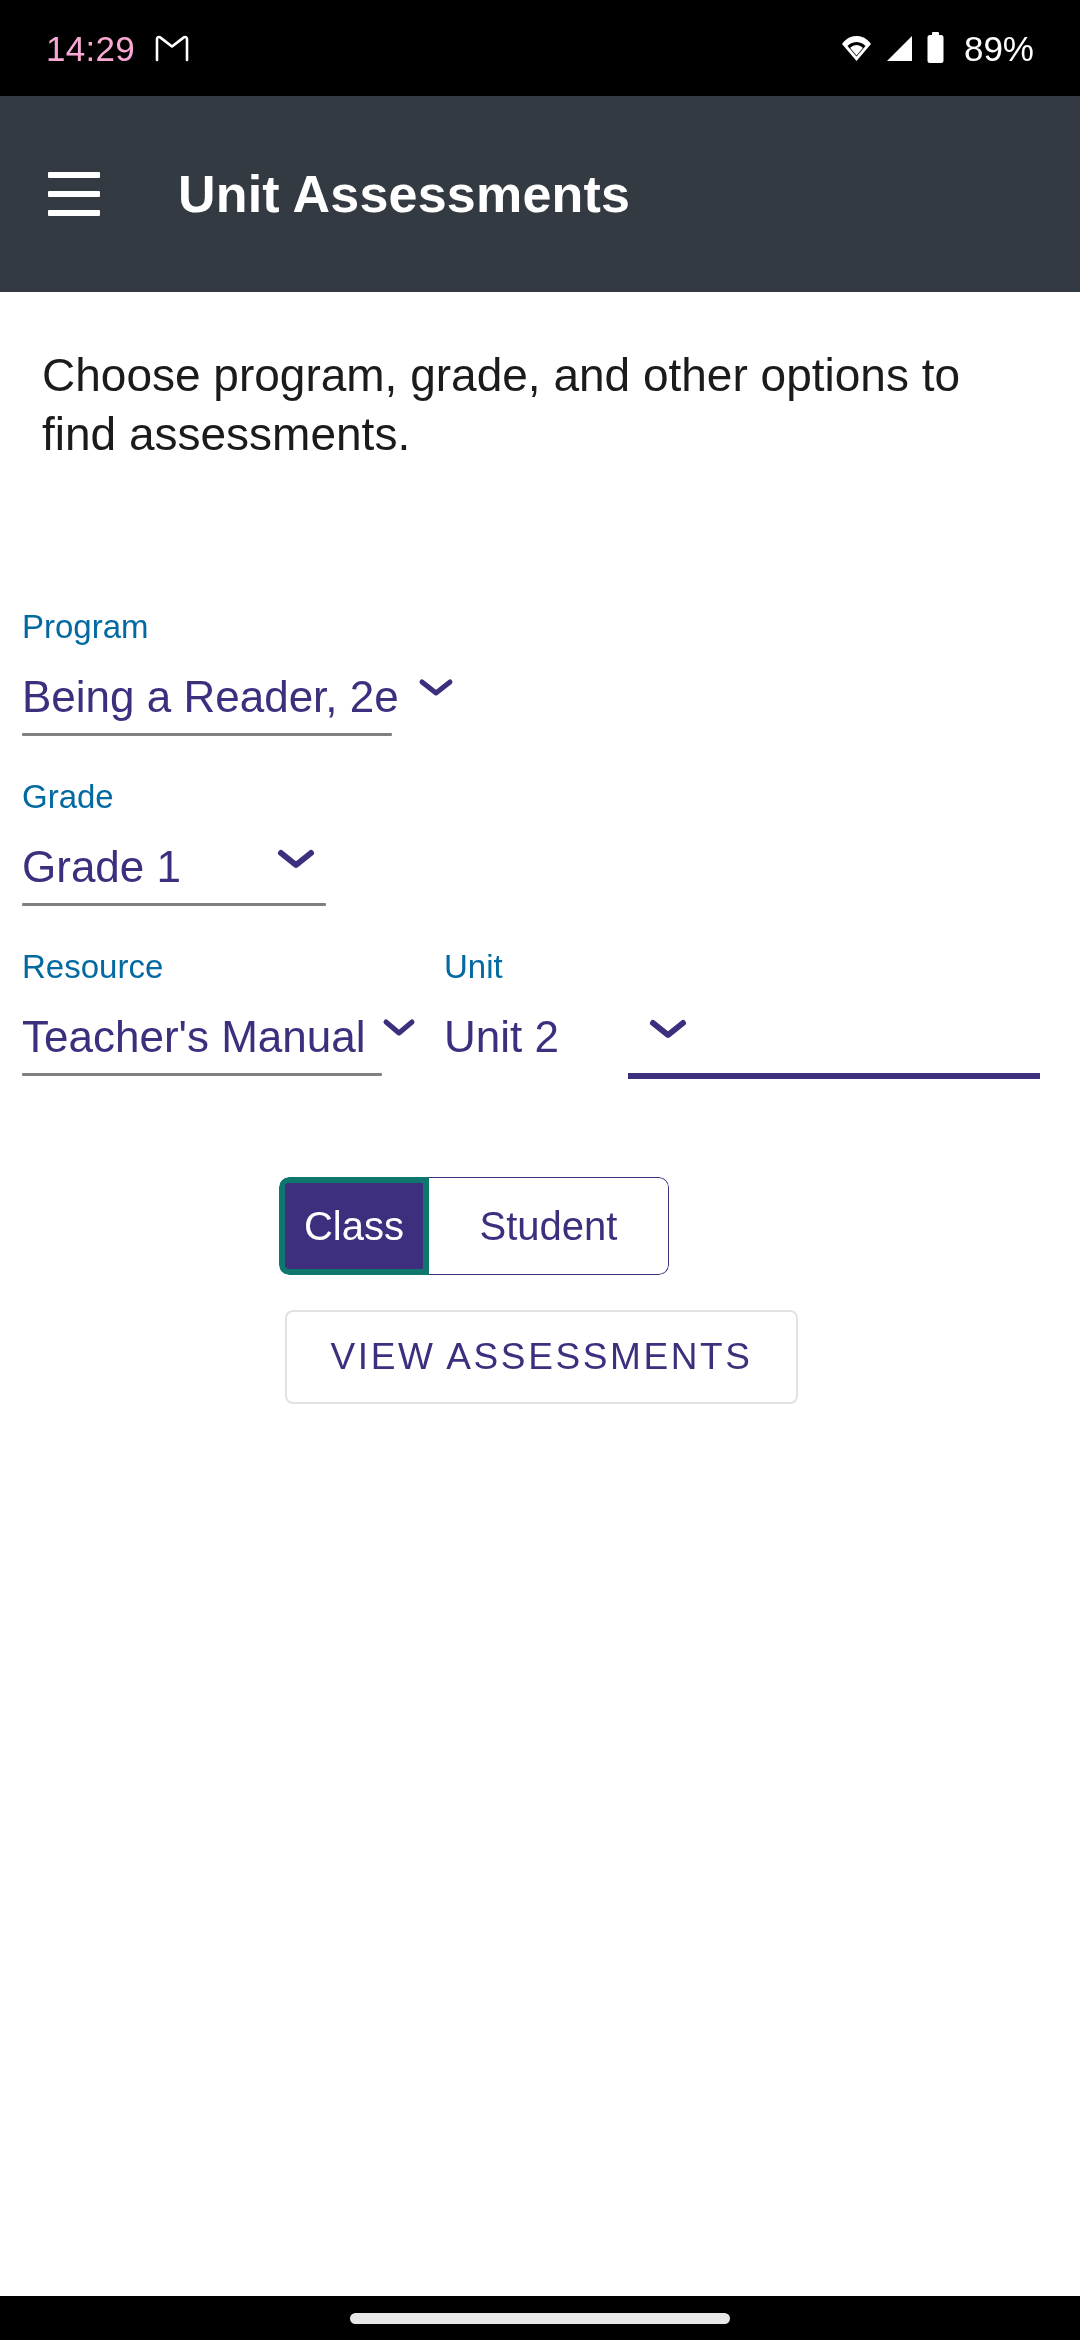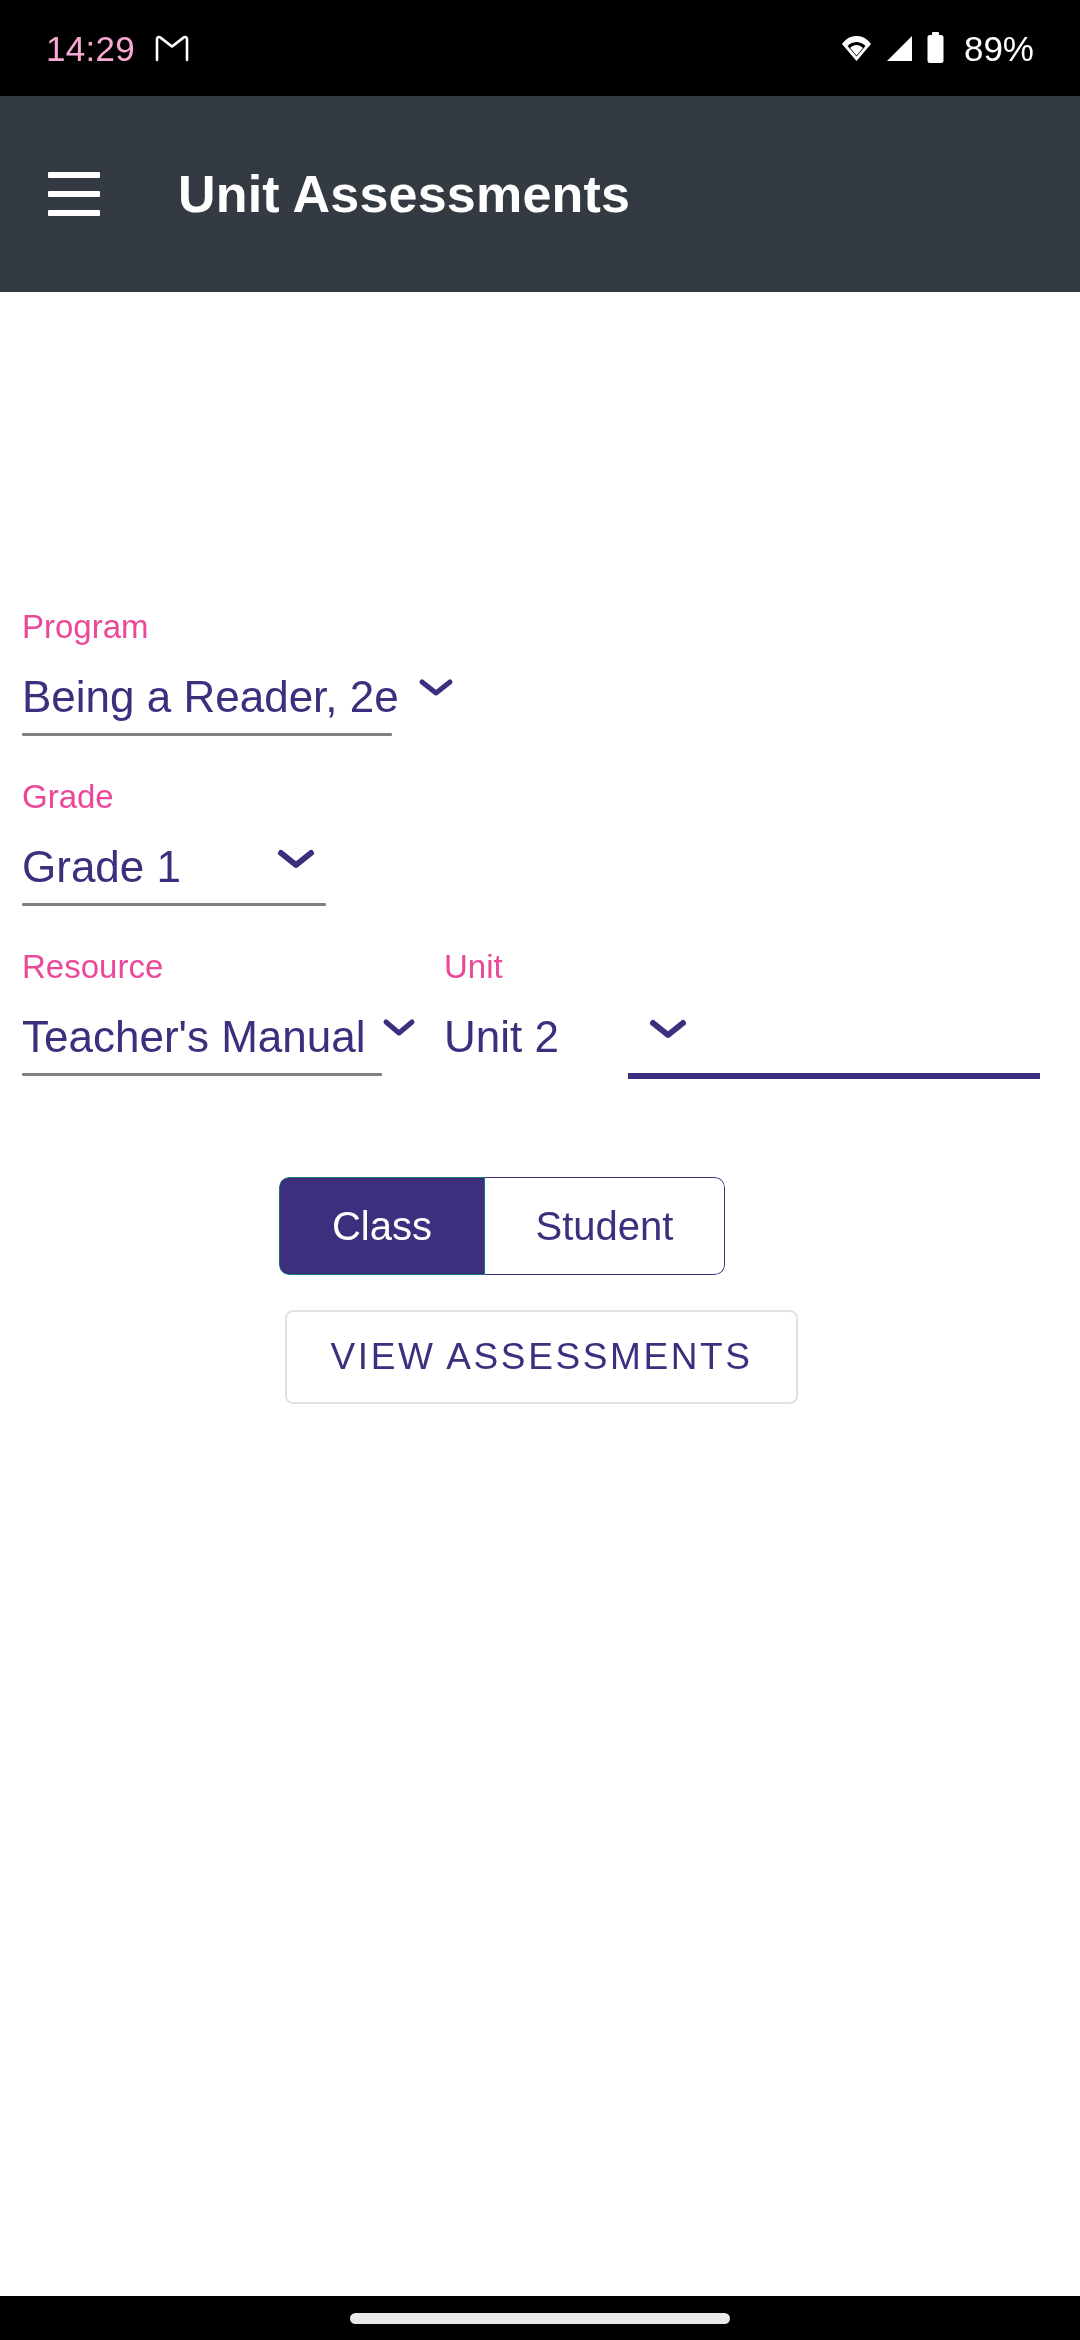--- a/index.html
+++ b/index.html
@@ -121,21 +121,21 @@
     font-size: 46px;
     line-height: 1.28;
     font-weight: 400;
   }
 
   
   .field {
     position: absolute;
   }
   .field-label {
-    color: #ec4899;
+    color: #0369a1;
     font-size: 33px;
     font-weight: 400;
     line-height: 1;
     margin-left: 22px;
   }
   .field-control {
     display: flex;
     margin-top: 32px;
     padding: 0 8px 14px 22px;
     box-sizing: border-box;
@@ -202,22 +202,22 @@
     align-items: center;
     justify-content: center;
     font-size: 40px;
     line-height: 1;
     box-sizing: border-box;
     cursor: pointer;
   }
   .seg.selected {
     background: #3d2f7e;
     color: #ffffff;
-    width: 206px;
-    border: 1px solid #0f766e;
+    width: 150px;
+    border: 6px solid #0f766e;
     border-radius: 10px 0 0 10px;
   }
   .seg.unselected {
     background: #ffffff;
     color: #3d2f7e;
     width: 240px;
     border: 1px solid #3d2f7e;
     border-left: none;
     border-radius: 0 10px 10px 0;
   }
@@ -302,20 +302,21 @@
     <div class="hamburger">
       <span></span>
       <span></span>
       <span></span>
     </div>
     <div class="app-title">Unit Assessments</div>
   </div>
 
   <div class="content">
 
+    <div class="intro">Choose program, grade, and other options to find assessments.</div>
 
     <div class="field" id="field-program">
       <div class="field-label">Program</div>
       <div class="field-control">
         <span class="field-value">Being a Reader, 2e</span>
         <span class="chevron">
           <svg width="38" height="24" viewBox="0 0 38 24" aria-hidden="true">
             <path d="M5 7 L19 18 L33 7" fill="none" stroke="#3d2f7e" stroke-width="5" stroke-linecap="round" stroke-linejoin="round"></path>
           </svg>
         </span>

